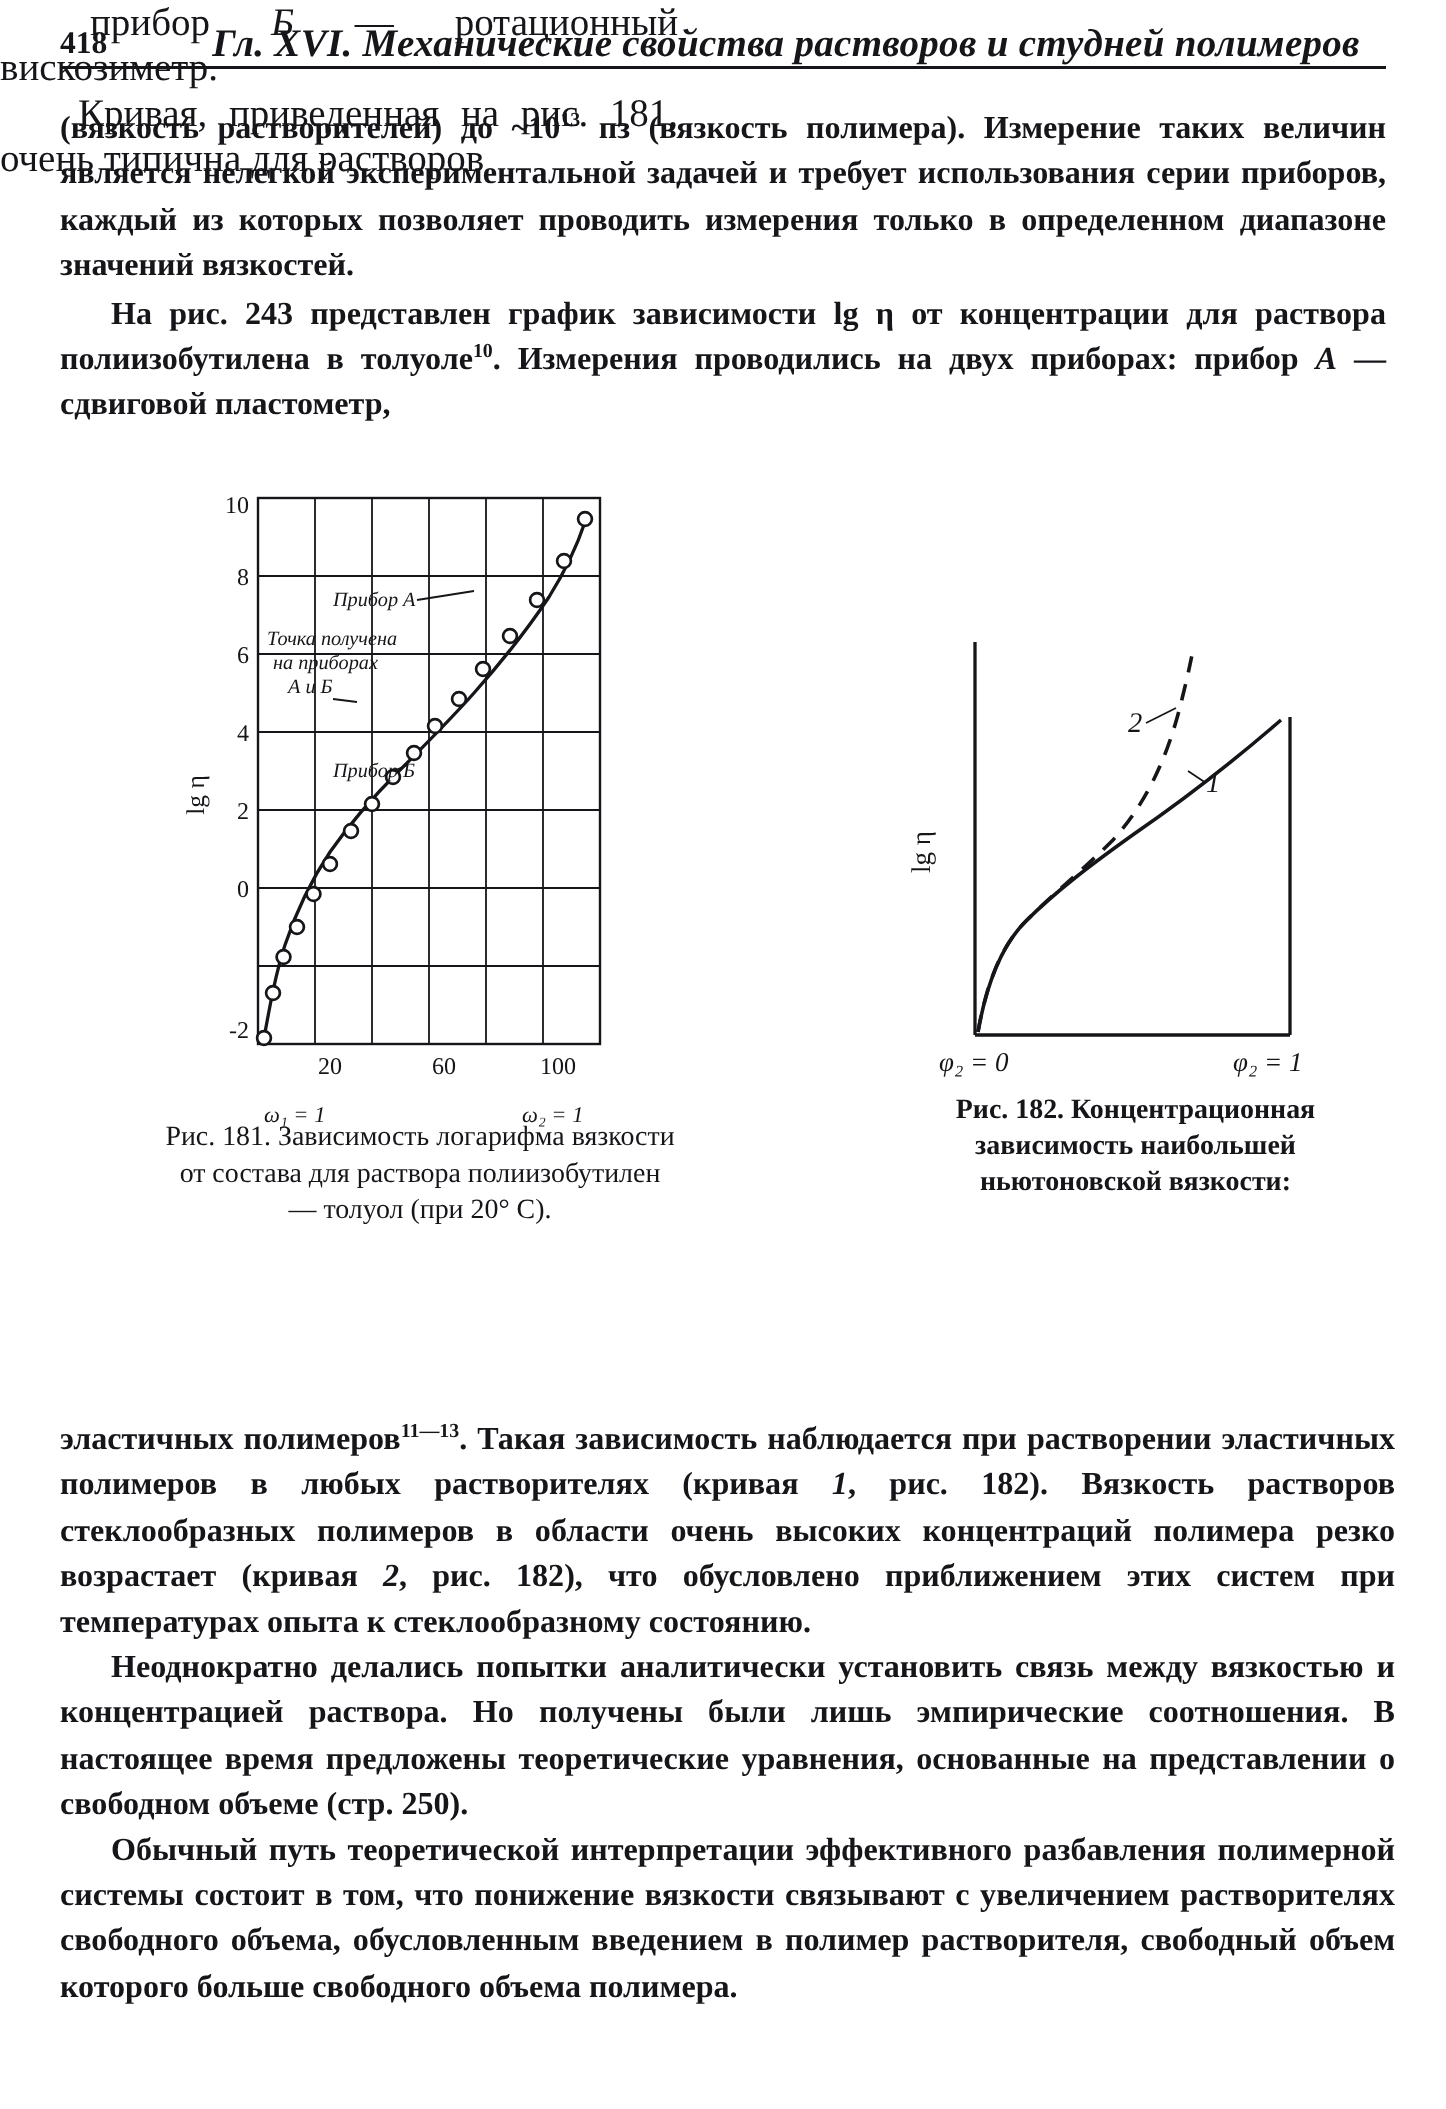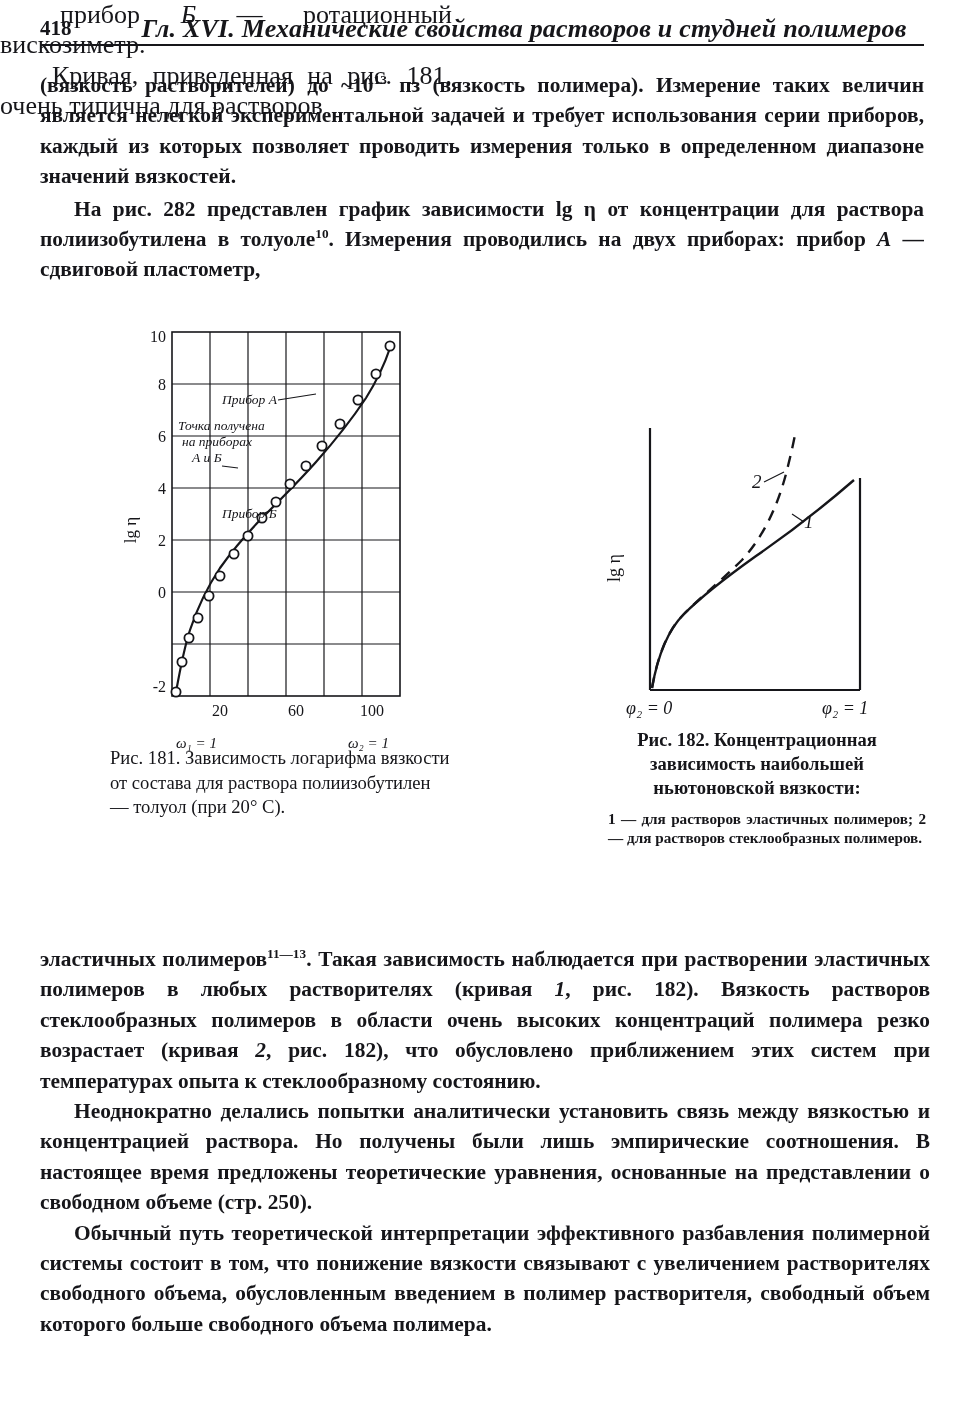--- a/index.html
+++ b/index.html
@@ -110,21 +110,21 @@
     position: relative;
     width: 330px;
     height: 420px;
   }
   #fig181 svg { display: block; }
   #fig181 .caption {
     width: 340px;
     margin-top: 8px;
     font-size: 18.6px;
     line-height: 24.5px;
-    text-align: left;
+    text-align: center;
   }
 
   
   #fig182 {
     position: absolute;
     top: 418px;
     left: 592px;
     width: 350px;
   }
   #fig182 svg { display: block; }
@@ -159,21 +159,21 @@
 <div class="page">
 
   <div class="header">
     <div class="folio">418</div>
     <div class="title">Гл. XVI. Механические свойства растворов и студней полимеров</div>
     <div class="rule"></div>
   </div>
 
   <div class="col" id="intro-block">
     <p class="para"><span>(вязкость растворителей) до ~10</span><sup>13</sup><span> пз (вязкость полимера). Измерение таких величин является нелегкой экспериментальной задачей и требует использования серии приборов, каждый из которых позволяет проводить измерения только в определенном диапазоне значений вязкостей.</span></p>
-    <p class="para ind" id="para-fig181"><span>На рис. 282 представлен график зависимости lg η от концентрации для раствора полиизобутилена в толуоле</span><sup>10</sup><span>. Измерения проводились на двух приборах: прибор </span><span class="it">А</span><span> — сдвиговой пластометр,</span></p>
+    <p class="para ind" id="para-fig181"><span>На рис. 243 представлен график зависимости lg η от концентрации для раствора полиизобутилена в толуоле</span><sup>10</sup><span>. Измерения проводились на двух приборах: прибор </span><span class="it">А</span><span> — сдвиговой пластометр,</span></p>
   </div>
 
   <div id="right-col-text">
     <p class="para" style="text-indent:60px"><span>прибор </span><span class="it">Б</span><span> — ротационный вискозиметр.</span></p>
     <p class="para" style="text-indent:52px;margin-top:0">Кривая, приведенная на рис. 181, очень типична для растворов</p>
   </div>
 
   <div id="fig181">
     <div class="plotwrap">
       <svg width="340" height="420" viewBox="0 0 340 420">
@@ -285,21 +285,20 @@
 
       <text x="212" y="110" font-family="Liberation Serif, serif" font-size="19" font-style="italic" fill="#16161a">1</text>
       <line x1="212" y1="104" x2="200" y2="96" stroke="#16161a" stroke-width="1.2"></line>
 
       <text x="28" y="150" font-family="Liberation Serif, serif" font-size="18" fill="#16161a" transform="rotate(-90 28 150)" text-anchor="middle">lg η</text>
 
       <text x="34" y="296" font-family="Liberation Serif, serif" font-size="18" font-style="italic" fill="#16161a">φ₂ = 0</text>
       <text x="230" y="296" font-family="Liberation Serif, serif" font-size="18" font-style="italic" fill="#16161a">φ₂ = 1</text>
     </svg>
     <div class="caption">Рис. 182. Концентрационная зависимость наибольшей ньютоновской вязкости:</div>
-    <div class="subcaption">1 — для растворов эластичных полимеров;  2 — для растворов стеклообразных полимеров.</div>
   </div>
 
   <div class="col" id="lower-block">
     <p class="para"><span>эластичных полимеров</span><sup>11—13</sup><span>. Такая зависимость наблюдается при растворении эластичных полимеров в любых растворителях (кривая </span><span class="it">1</span><span>, рис. 182). Вязкость растворов стеклообразных полимеров в области очень высоких концентраций полимера резко возрастает (кривая </span><span class="it">2</span><span>, рис. 182), что обусловлено приближением этих систем при температурах опыта к стеклообразному состоянию.</span></p>
     <p class="para ind">Неоднократно делались попытки аналитически установить связь между вязкостью и концентрацией раствора. Но получены были лишь эмпирические соотношения. В настоящее время предложены теоретические уравнения, основанные на представлении о свободном объеме (стр. 250).</p>
     <p class="para ind">Обычный путь теоретической интерпретации эффективного разбавления полимерной системы состоит в том, что понижение вязкости связывают с увеличением растворителях свободного объема, обусловленным введением в полимер растворителя, свободный объем которого больше свободного объема полимера.</p>
   </div>
 
 </div>
 

